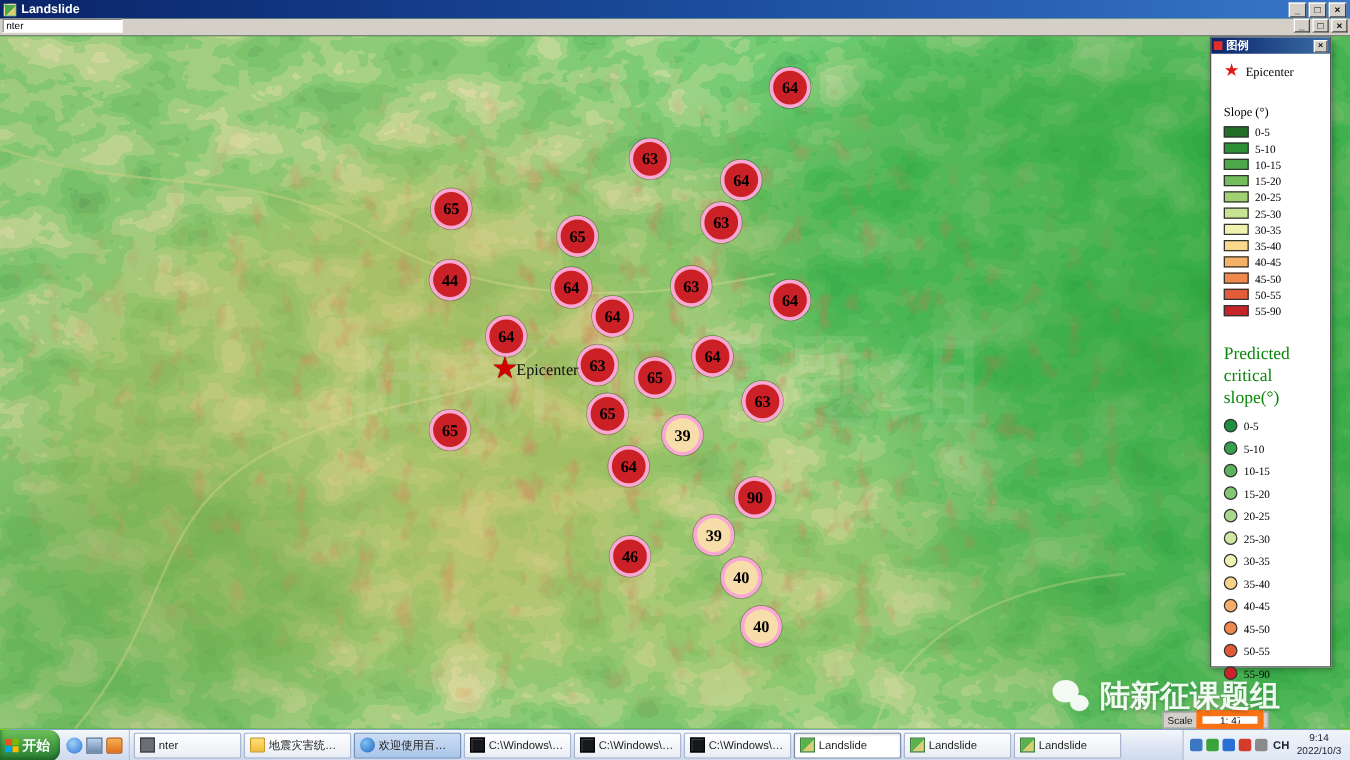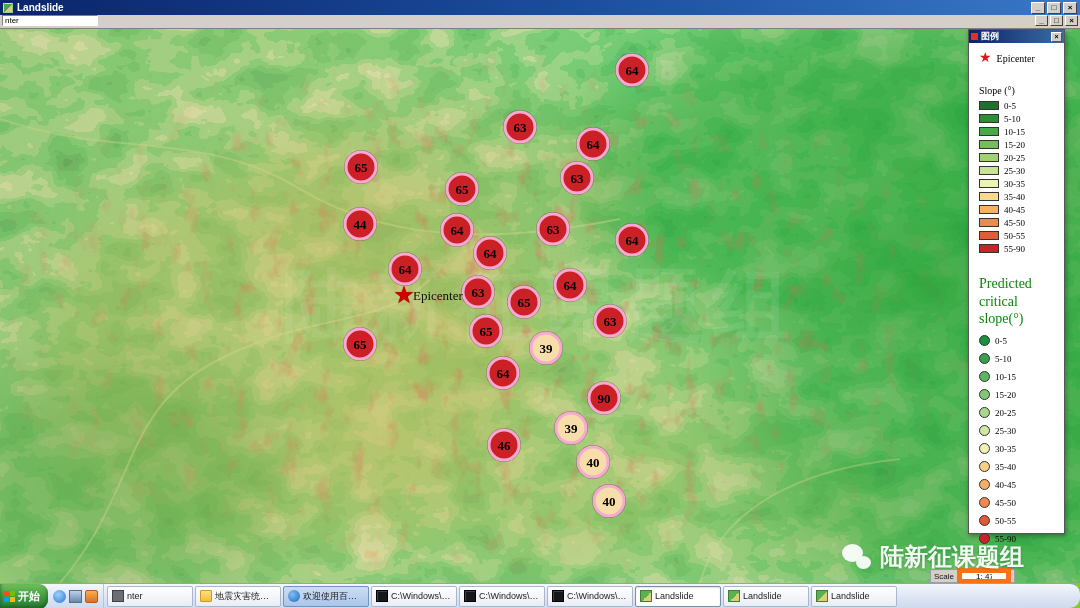--- a/index.html
+++ b/index.html
@@ -374,14 +374,28 @@
         </button>
         <button class="taskbtn">
           <span class="tbicon landslide-icon"></span>
           <span class="tblabel">Landslide</span>
         </button>
         <button class="taskbtn">
           <span class="tbicon landslide-icon"></span>
           <span class="tblabel">Landslide</span>
         </button>
       </div>
+    <div class="tray">
+      <span id="tray-icons" style="display:flex;gap:3px;align-items:center;">
+          <span class="trayicon" style="background: rgb(59, 119, 194);"></span>
+          <span class="trayicon" style="background: rgb(58, 163, 58);"></span>
+          <span class="trayicon" style="background: rgb(42, 111, 212);"></span>
+          <span class="trayicon" style="background: rgb(212, 59, 42);"></span>
+          <span class="trayicon" style="background: rgb(138, 138, 138);"></span>
+        </span>
+      <span class="lang">CH</span>
+      <span class="clock">
+        <span>9:14</span><br>
+        <span>2022/10/3</span>
+      </span>
+    </div>
   </div>
 </div>
 
 </body></html>

